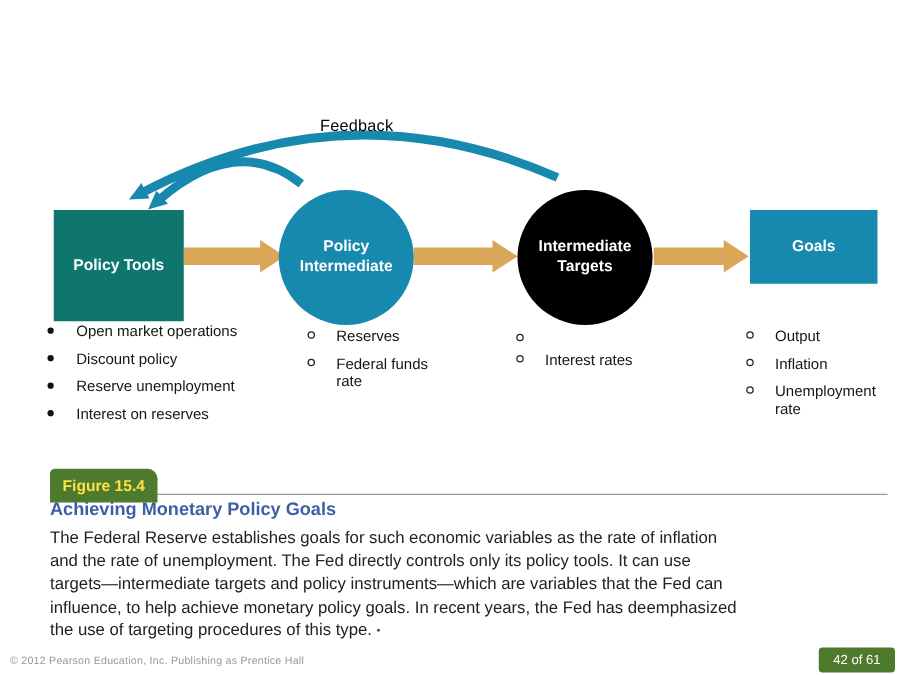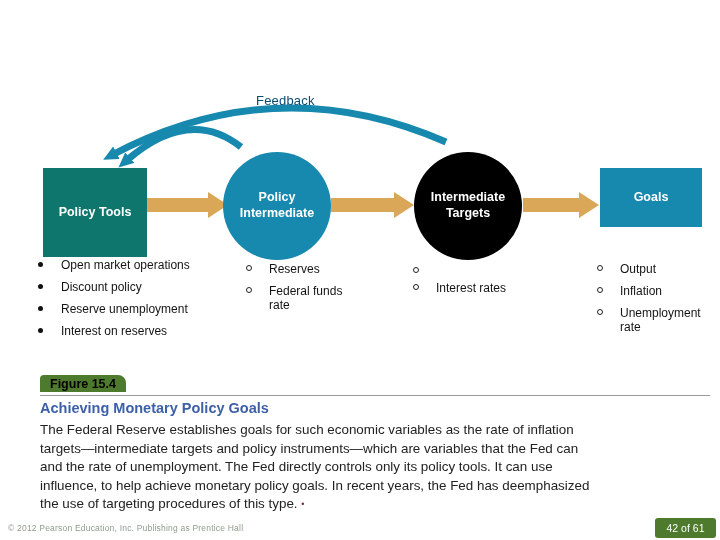--- a/index.html
+++ b/index.html
@@ -10,21 +10,21 @@
   .slide{
     position:relative;
     width:720px;height:540px;
     background:#ffffff;
     overflow:hidden;
   }
   
   .overlay-svg{position:absolute;left:0;top:0;width:720px;height:540px;}
   .feedback-label{
     position:absolute;left:256px;top:93px;
-    font-size:13px;color:#0c4a6e;letter-spacing:.2px;text-align:right;
+    font-size:13px;color:#000000;letter-spacing:.2px;text-align:right;
   }
   .node{
     position:absolute;display:flex;align-items:center;justify-content:center;
     text-align:center;color:#ffffff;font-weight:bold;font-size:12.5px;line-height:1.25;
   }
   .node-rect-red{left:43px;top:168px;width:104px;height:89px;background:#0f766e;}
   .node-circle-1{left:223px;top:152px;width:108px;height:108px;border-radius:50%;background:#1788ae;}
   .node-circle-2{left:414px;top:152px;width:108px;height:108px;border-radius:50%;background:#000000;}
   .node-rect-teal{left:600px;top:168px;width:102px;height:59px;background:#1788ae;}
   .node .lbl{padding:0 6px;}
@@ -33,22 +33,22 @@
   .blist .row{display:flex;margin-bottom:8px;gap:10px;}
   .bullet-disc{flex:0 0 auto;width:5px;height:5px;border-radius:50%;background:#111;margin:4px 8px 0 0;}
   .bullet-circ{flex:0 0 auto;width:4px;height:4px;border-radius:50%;border:1.2px solid #222;margin:3px 7px 0 0;}
   .list-1{left:38px;top:258px;width:170px;}
   .list-2{left:246px;top:262px;width:100px;}
   .list-3{left:413px;top:264px;width:150px;}
   .list-4{left:597px;top:262px;width:108px;}
   
   .figure-rule{position:absolute;left:40px;top:395px;width:670px;height:1px;background:#9a9a9a;}
   .figure-tag{
-    position:absolute;left:40px;top:375px;height:17px;
-    background:#4d7a2d;color:#000000;font-weight:bold;font-size:12.5px;
+    position:absolute;left:40px;top:375px;height:27px;
+    background:#4d7a2d;color:#fde047;font-weight:bold;font-size:12.5px;
     display:flex;align-items:center;padding:0 10px;
     border-radius:4px 8px 0 0;
   }
   .figure-title{
     position:absolute;left:40px;top:400px;
     color:#3c5fa6;font-weight:bold;font-size:14.5px;
   }
   .figure-body{
     position:absolute;left:40px;top:421px;width:668px;
     font-size:13.4px;line-height:18.6px;color:#222222;
@@ -151,22 +151,22 @@
       <span class="bullet-circ"></span>
       <span>Unemployment rate</span>
     </div>
   </div>
 
   <div class="figure-rule"></div>
   <div class="figure-tag">Figure 15.4</div>
   <div class="figure-title">Achieving Monetary Policy Goals</div>
   <div class="figure-body">
     <div>The Federal Reserve establishes goals for such economic variables as the rate of inflation</div>
+    <div>and the rate of unemployment. The Fed directly controls only its policy tools. It can use</div>
     <div>targets—intermediate targets and policy instruments—which are variables that the Fed can</div>
-    <div>and the rate of unemployment. The Fed directly controls only its policy tools. It can use</div>
     <div>influence, to help achieve monetary policy goals. In recent years, the Fed has deemphasized</div>
     <div>
       <span>the use of targeting procedures of this type.</span>
       <span class="endmark">•</span>
     </div>
   </div>
 
   <div class="footer-copyright">© 2012 Pearson Education, Inc. Publishing as Prentice Hall</div>
   <div class="page-badge">42 of 61</div>
 

